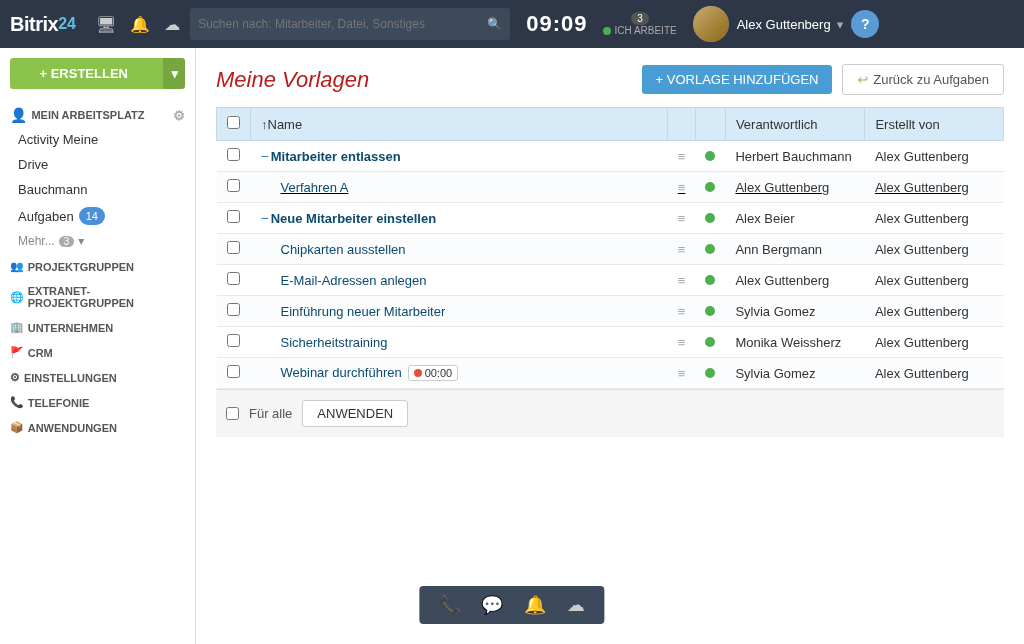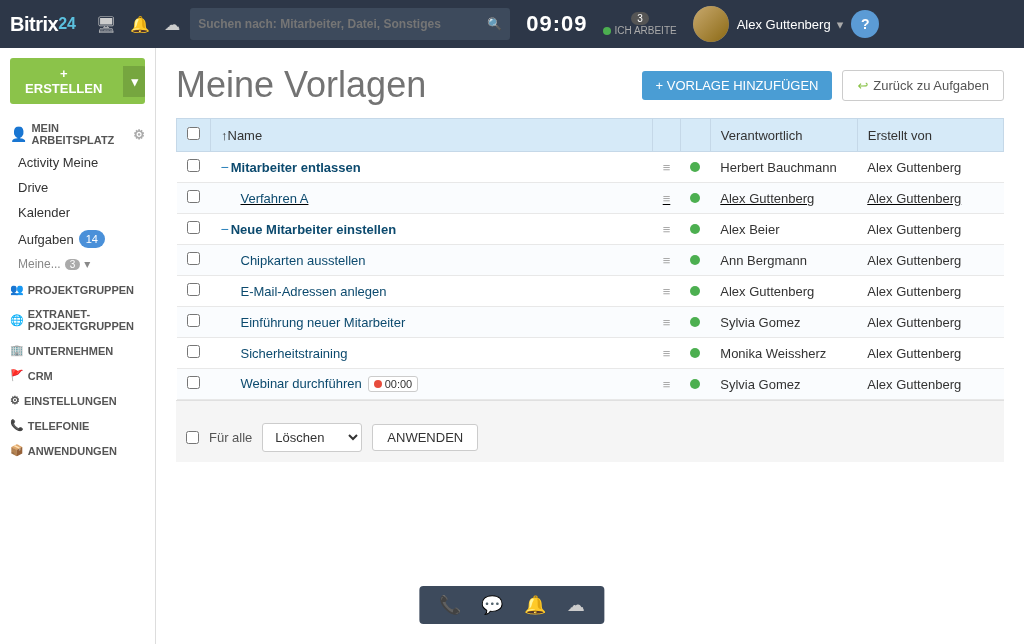--- a/index.html
+++ b/index.html
@@ -17,21 +17,21 @@
     .topnav-logo-text { font-size: 20px; font-weight: bold; color: #fff; letter-spacing: -0.5px; }
     .topnav-icons { display: flex; gap: 14px; margin-right: 10px; }
     .topnav-icon { color: #ccc; font-size: 16px; cursor: pointer; }
     .topnav-search {
       flex: 1; background: #3d4a5c; border-radius: 3px;
       display: flex; align-items: center; padding: 0 8px; height: 32px;
       color: #aaa; font-size: 12px; max-width: 320px;
     }
     .topnav-search input {
       background: transparent; border: none; outline: none;
-      color: #22c55e; font-size: 12px; flex: 1; font-weight: bold;
+      color: #22c55e; font-size: 12px; flex: 1;
     }
     .topnav-clock {
       margin: 0 16px; font-size: 22px; font-weight: bold; color: #fff; letter-spacing: 1px;
     }
     .topnav-work {
       display: flex; flex-direction: column; align-items: center; margin-right: 16px;
     }
     .topnav-work-badge {
       background: #555; border-radius: 10px; padding: 1px 6px;
       font-size: 10px; color: #fff;
@@ -55,21 +55,21 @@
       width: 28px; height: 28px; border-radius: 50%;
       background: #5b9bd5; display: flex; align-items: center; justify-content: center;
       color: #fff; font-weight: bold; font-size: 14px; margin-left: 8px; cursor: pointer;
     }
 
     
     .main-layout { display: flex; height: calc(100vh - 48px); }
 
     
     .sidebar {
-      width: 156px; background: #fff; border-right: 1px solid #ddd;
+      width: 196px; background: #fff; border-right: 1px solid #ddd;
       display: flex; flex-direction: column; overflow-y: auto;
       flex-shrink: 0;
     }
     .sidebar-create-btn {
       margin: 10px; background: #8bc34a; border: none; border-radius: 3px;
       color: #fff; font-size: 13px; font-weight: bold; padding: 8px 0;
       cursor: pointer; display: flex; align-items: center; justify-content: center; gap: 6px;
     }
     .sidebar-create-btn .caret-btn {
       background: rgba(0,0,0,0.15); border-radius: 0 3px 3px 0;
@@ -99,21 +99,21 @@
     .gear-icon { font-size: 13px; color: #aaa; cursor: pointer; }
 
     
     .content { flex: 1; background: #f0f0f0; overflow-y: auto; padding: 0; }
     .content-inner { background: #fff; margin: 0; min-height: 100%; }
 
     .content-header {
       display: flex; align-items: center; justify-content: space-between;
       padding: 16px 20px 12px 20px; background: #fff;
     }
-    .content-title { font-size: 36px; font-weight: normal; color: #737373; }
+    .content-title { font-size: 22px; font-weight: normal; color: #b91c1c; font-style: italic; }
     .content-header-actions { display: flex; gap: 10px; align-items: center; }
     .btn-primary {
       background: #4a9dd4; border: none; border-radius: 3px;
       color: #fff; font-size: 13px; padding: 7px 14px; cursor: pointer;
       display: flex; align-items: center; gap: 5px;
     }
     .btn-secondary {
       background: #fff; border: 1px solid #ccc; border-radius: 3px;
       color: #555; font-size: 13px; padding: 7px 14px; cursor: pointer;
       display: flex; align-items: center; gap: 5px;
@@ -158,21 +158,21 @@
     .footer-bar {
       position: fixed; bottom: 20px; left: 50%; transform: translateX(-50%);
       background: #3d4a5c; border-radius: 4px; padding: 8px 20px;
       display: flex; gap: 20px; align-items: center;
     }
     .footer-icon { color: #ccc; font-size: 18px; cursor: pointer; }
 
     
     .bulk-action-bar {
       display: flex; align-items: center; gap: 10px;
-      padding: 22px 10px 10px 10px;
+      padding: 10px 10px 10px 10px;
       background: #f5f5f5; border-top: 1px solid #e0e0e0;
     }
     .bulk-checkbox { cursor: pointer; }
     .bulk-label { color: #555; font-size: 13px; }
     .bulk-select {
       border: 1px solid #ccc; border-radius: 3px;
       padding: 5px 8px; font-size: 13px; background: #fff;
       color: #333; cursor: pointer; min-width: 100px;
     }
     .btn-apply {
@@ -231,28 +231,28 @@
       <span class="gear-icon" style="margin-left:auto;">⚙</span>
     </div>
 
     <div class="sidebar-item">
       <span>Activity Meine</span>
     </div>
     <div class="sidebar-item">
       <span>Drive</span>
     </div>
     <div class="sidebar-item">
-      <span>Kalender</span>
+      <span>Bauchmann</span>
     </div>
     <div class="sidebar-item" style="display:flex;align-items:center;">
       <span>Aufgaben</span>
       <span class="sidebar-badge">14</span>
     </div>
     <div class="sidebar-more">
-      <span>Meine...</span>
+      <span>Mehr...</span>
       <span class="more-badge">3</span>
       <span>▾</span>
     </div>
 
     <div class="sidebar-section">
       <span>👥</span>
       <span>PROJEKTGRUPPEN</span>
     </div>
     <div class="sidebar-section">
       <span>🌐</span>
@@ -407,23 +407,20 @@
                 <td><span class="green-dot"></span></td>
                 <td>Sylvia Gomez</td>
                 <td>Alex Guttenberg</td>
               </tr>
             </tbody>
         </table>
 
         <div class="bulk-action-bar">
           <input type="checkbox" class="cb bulk-checkbox" style="">
           <span class="bulk-label">Für alle</span>
-          <select class="bulk-select">
-            <option>Löschen</option>
-          </select>
           <button class="btn-apply">ANWENDEN</button>
         </div>
       </div>
     </div>
   </div>
 </div>
 
 <div class="footer-bar">
   <span class="footer-icon">📞</span>
   <span class="footer-icon">💬</span>

